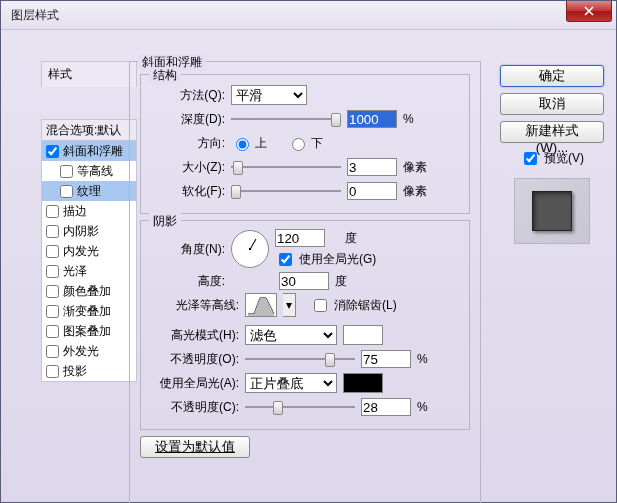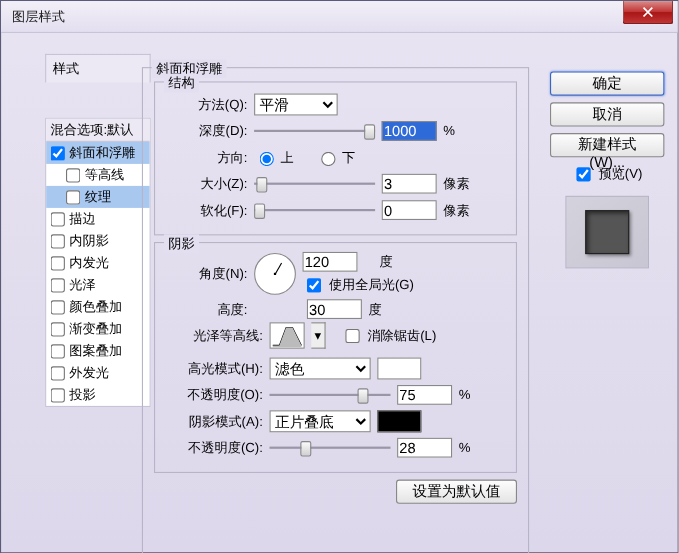--- a/index.html
+++ b/index.html
@@ -2,21 +2,21 @@
 <html><head>
 <meta charset="utf-8">
 <style>
 body{margin:0;font:12px "Microsoft YaHei","SimSun",sans-serif;background:#eee;}
 .window{width:617px;height:503px;border:1px solid #5a5a7a;background:linear-gradient(to bottom,#e8e4f2 0,#dcd7ea 100%);position:relative;box-sizing:border-box;}
 .titlebar{height:28px;background:linear-gradient(to bottom,#f2eff8 0,#e3dff0 100%);border-bottom:1px solid #c8c4d8;display:flex;align-items:center;padding:0 0 0 10px;position:relative;}
 .titlebar span{font-size:12px;color:#222;}
 .close-btn{position:absolute;right:4px;top:0;width:44px;height:20px;background:linear-gradient(to bottom,#d98a8a 0,#c13535 48%,#a91616 52%,#c13535 100%);border:1px solid #7a2020;border-top:none;border-radius:0 0 3px 3px;color:#fff;display:flex;align-items:center;justify-content:center;cursor:pointer;}
 .close-btn svg{width:10px;height:10px;}
 .content{position:absolute;top:28px;left:0;right:0;bottom:0;padding:8px;}
-.styles-panel{position:absolute;left:10px;top:20px;width:96px;padding-left:30px;}
+.styles-panel{position:absolute;left:10px;top:32px;width:96px;padding-left:30px;}
 .styles-panel .hdr{padding:4px 6px;border:1px solid #c8c4d8;border-bottom:none;background:#ece9f4;}
 .styles-list{border:1px solid #c8c4d8;background:#fff;margin-top:32px;}
 .srow{display:flex;align-items:center;height:20px;padding:0 4px;gap:4px;}
 .srow.blend{background:#ece9f4;border-bottom:1px solid #c8c4d8;}
 .srow.sel{background:#a8c8f0;}
 .srow.sub{padding-left:18px;}
 .srow input[type=checkbox]{margin:0;}
 .main-area{position:absolute;left:128px;top:32px;width:352px;}
 .fieldset{border:1px solid #b8b4c8;margin:0 0 6px 0;padding:8px 10px 10px;position:relative;background:transparent;}
 .fieldset>.legend{position:absolute;top:-8px;left:8px;background:#e3dff0;padding:0 4px;font-size:12px;}
@@ -35,21 +35,21 @@
 input.num.hl{background:#2f6bd8;color:#fff;}
 .unit{width:28px;}
 .radio{display:flex;align-items:center;gap:3px;}
 .angle-widget{width:36px;height:36px;border:1px solid #888;border-radius:50%;background:#fff;position:relative;}
 .angle-widget .cross{position:absolute;left:50%;top:50%;width:2px;height:2px;background:#000;transform:translate(-1px,-1px);}
 .angle-widget .arm{position:absolute;left:50%;top:50%;width:12px;height:1px;background:#000;transform-origin:left center;transform:rotate(-60deg);}
 .contour{width:30px;height:22px;border:1px solid #888;background:#fff;position:relative;}
 .contour svg{position:absolute;inset:0;}
 .dd{width:12px;height:22px;border:1px solid #888;border-left:none;background:#eee;display:flex;align-items:center;justify-content:center;}
 .swatch{width:38px;height:18px;border:1px solid #888;}
-.btns-bottom{display:flex;gap:12px;justify-content:flex-end;margin-top:6px;}
+.btns-bottom{display:flex;gap:12px;justify-content:space-between;margin-top:6px;text-decoration:underline;}
 .btn{height:22px;padding:0 14px;border:1px solid #888;background:linear-gradient(to bottom,#fdfdfd,#e4e4e4);border-radius:3px;cursor:pointer;font:12px inherit;}
 .right-panel{position:absolute;right:12px;top:36px;width:104px;display:flex;flex-direction:column;gap:6px;align-items:center;}
 .right-panel .btn{width:100%;}
 .right-panel .btn.primary{border:1px solid #3a66c0;box-shadow:0 0 2px #6a96f0;}
 .preview-box{width:74px;height:64px;border:1px solid #b8b4c8;background:linear-gradient(135deg,#d4d2dc,#c8c6d2);display:flex;align-items:center;justify-content:center;margin-top:4px;}
 .preview-box .inner{width:38px;height:38px;background:#555;border:1px solid #222;box-shadow:inset 2px 2px 4px rgba(0,0,0,.5),2px 2px 3px rgba(0,0,0,.4);}
 .chk-row{display:flex;align-items:center;gap:4px;}
 </style>
 </head>
 <body>
@@ -220,21 +220,21 @@
           <div class="row">
             <span class="lbl2">不透明度(O):</span>
             <div class="slider">
                 <div class="track"></div>
                 <div class="thumb" style="left:80px"></div>
               </div>
             <input class="num" value="75" style="">
             <span class="unit">%</span>
           </div>
           <div class="row">
-            <span class="lbl2">阴影模式(A):</span>
+            <span class="lbl2">使用全局光(A):</span>
             <select class="w90"><option>正片叠底</option></select>
             <div class="swatch" style="background:#000"></div>
           </div>
           <div class="row">
             <span class="lbl2">不透明度(C):</span>
             <div class="slider">
                 <div class="track"></div>
                 <div class="thumb" style="left:28px"></div>
               </div>
             <input class="num" value="28" style="">

